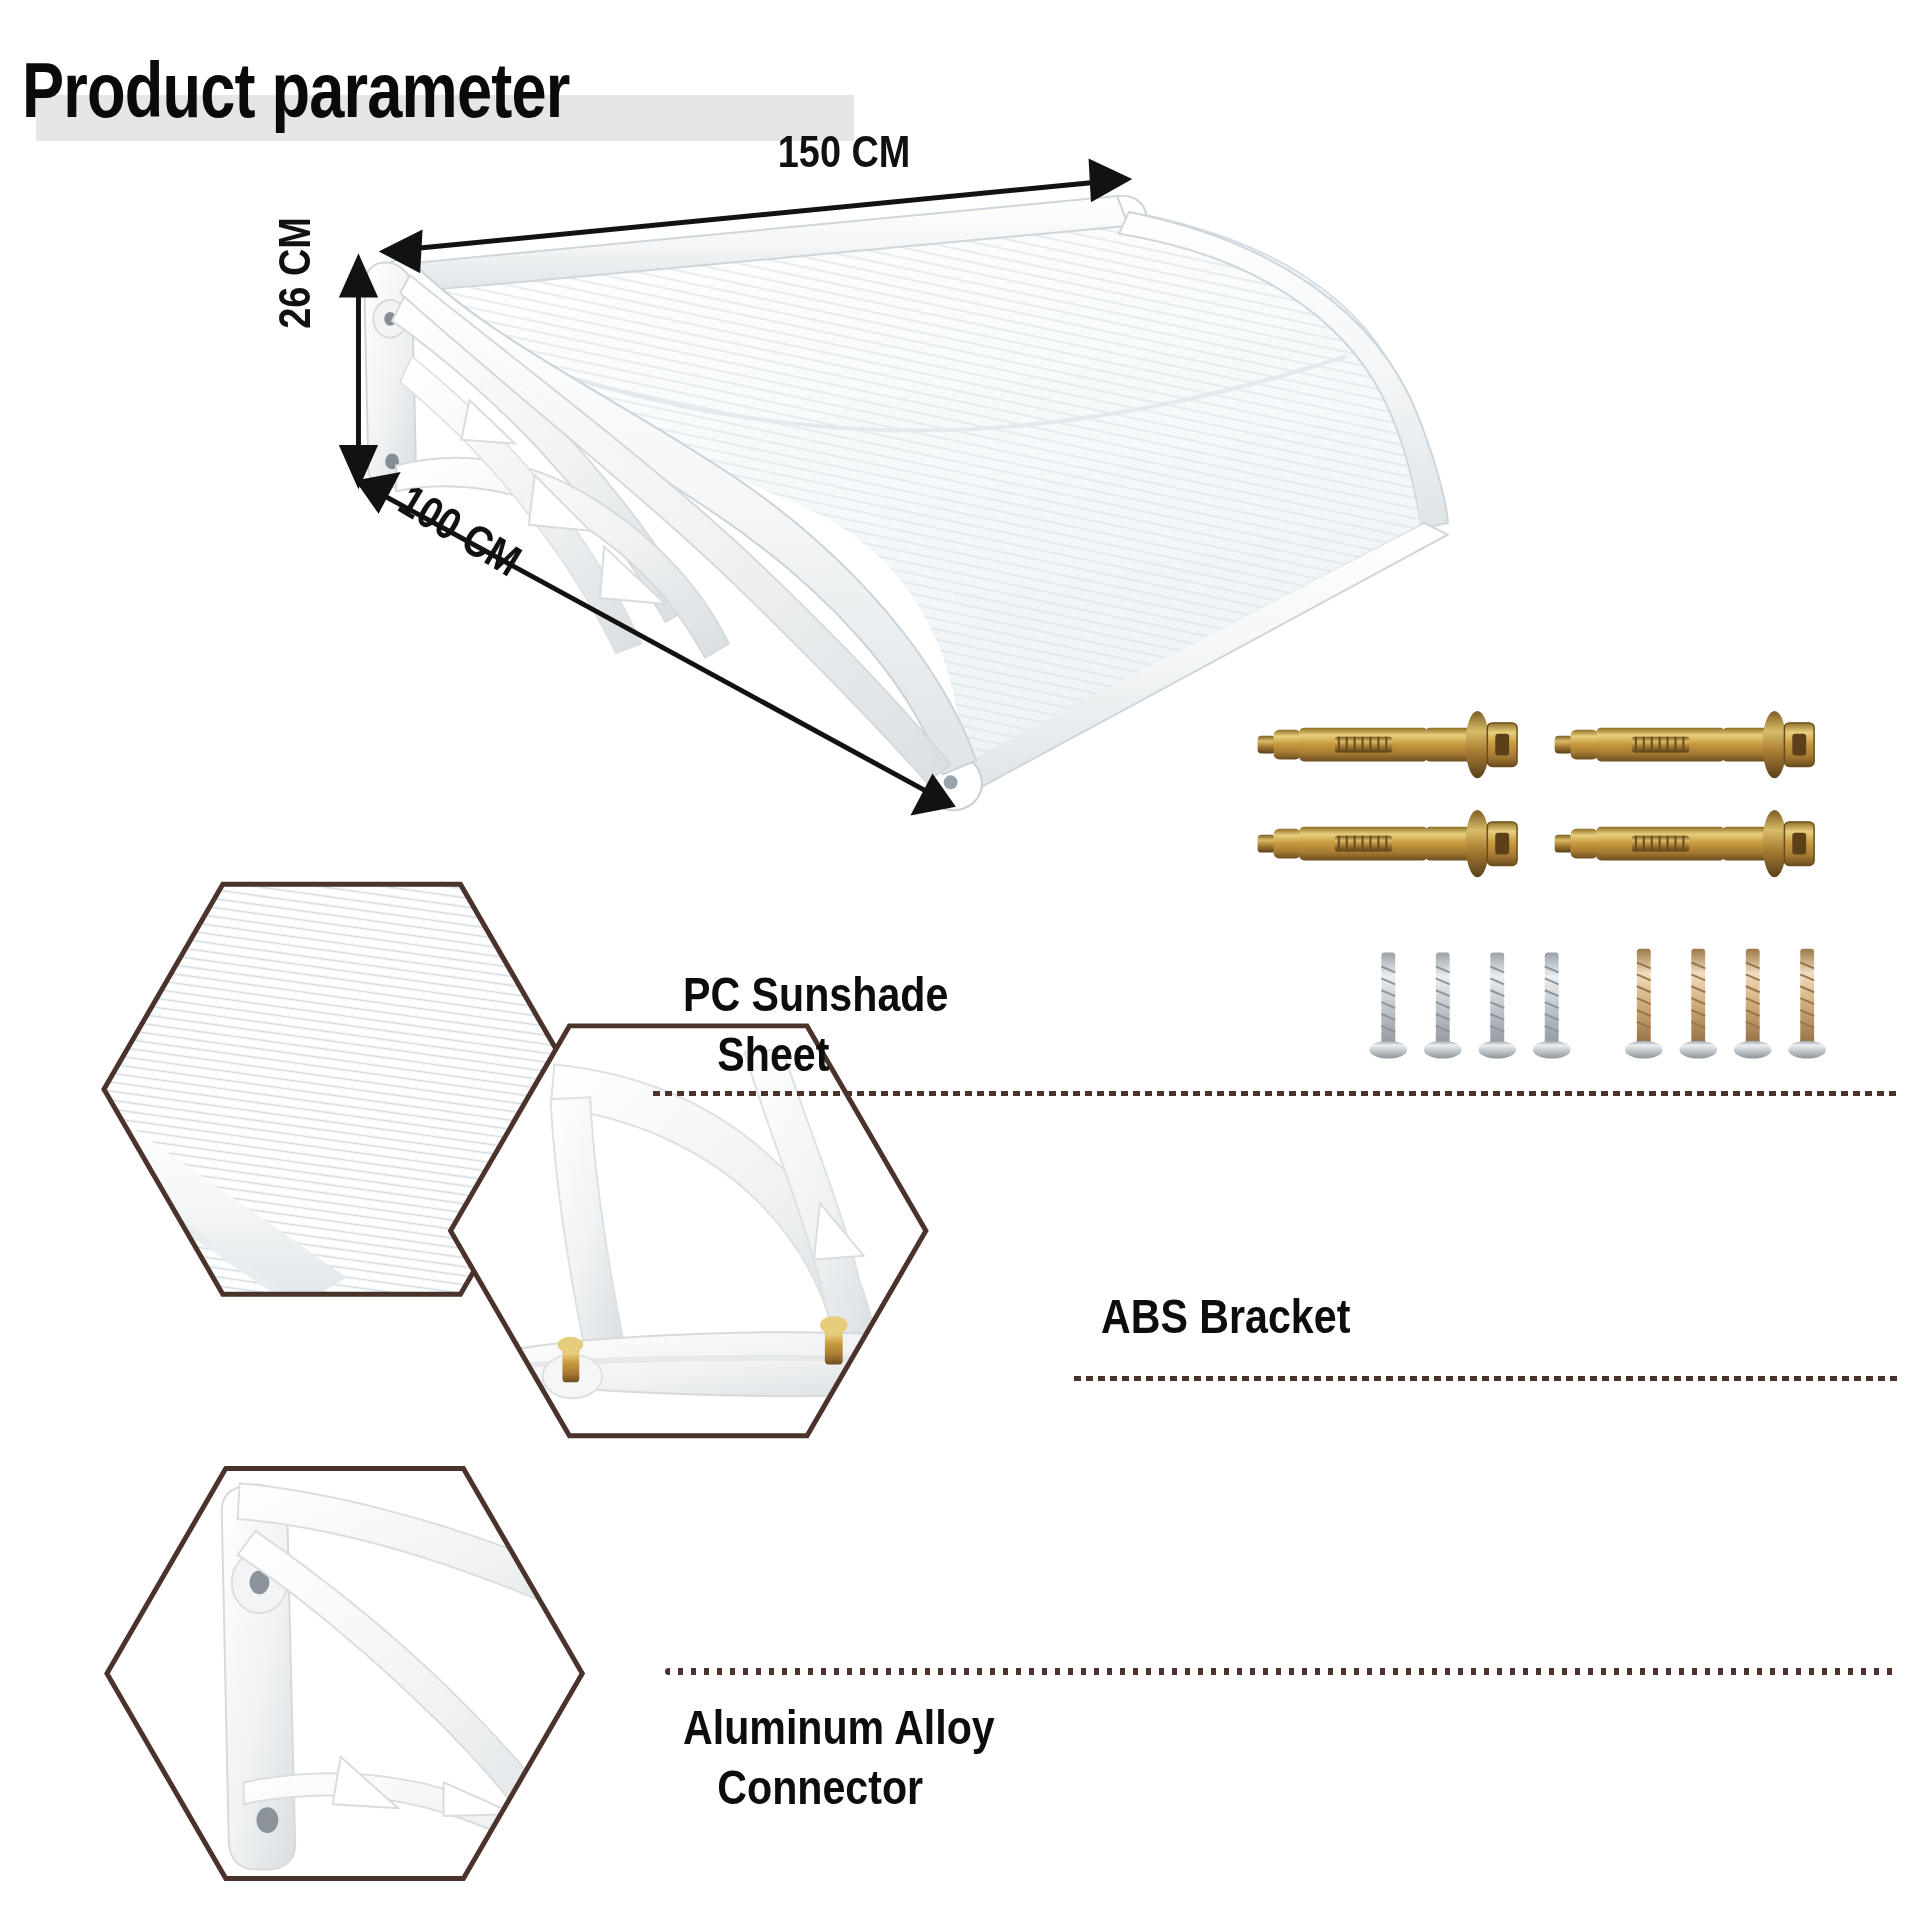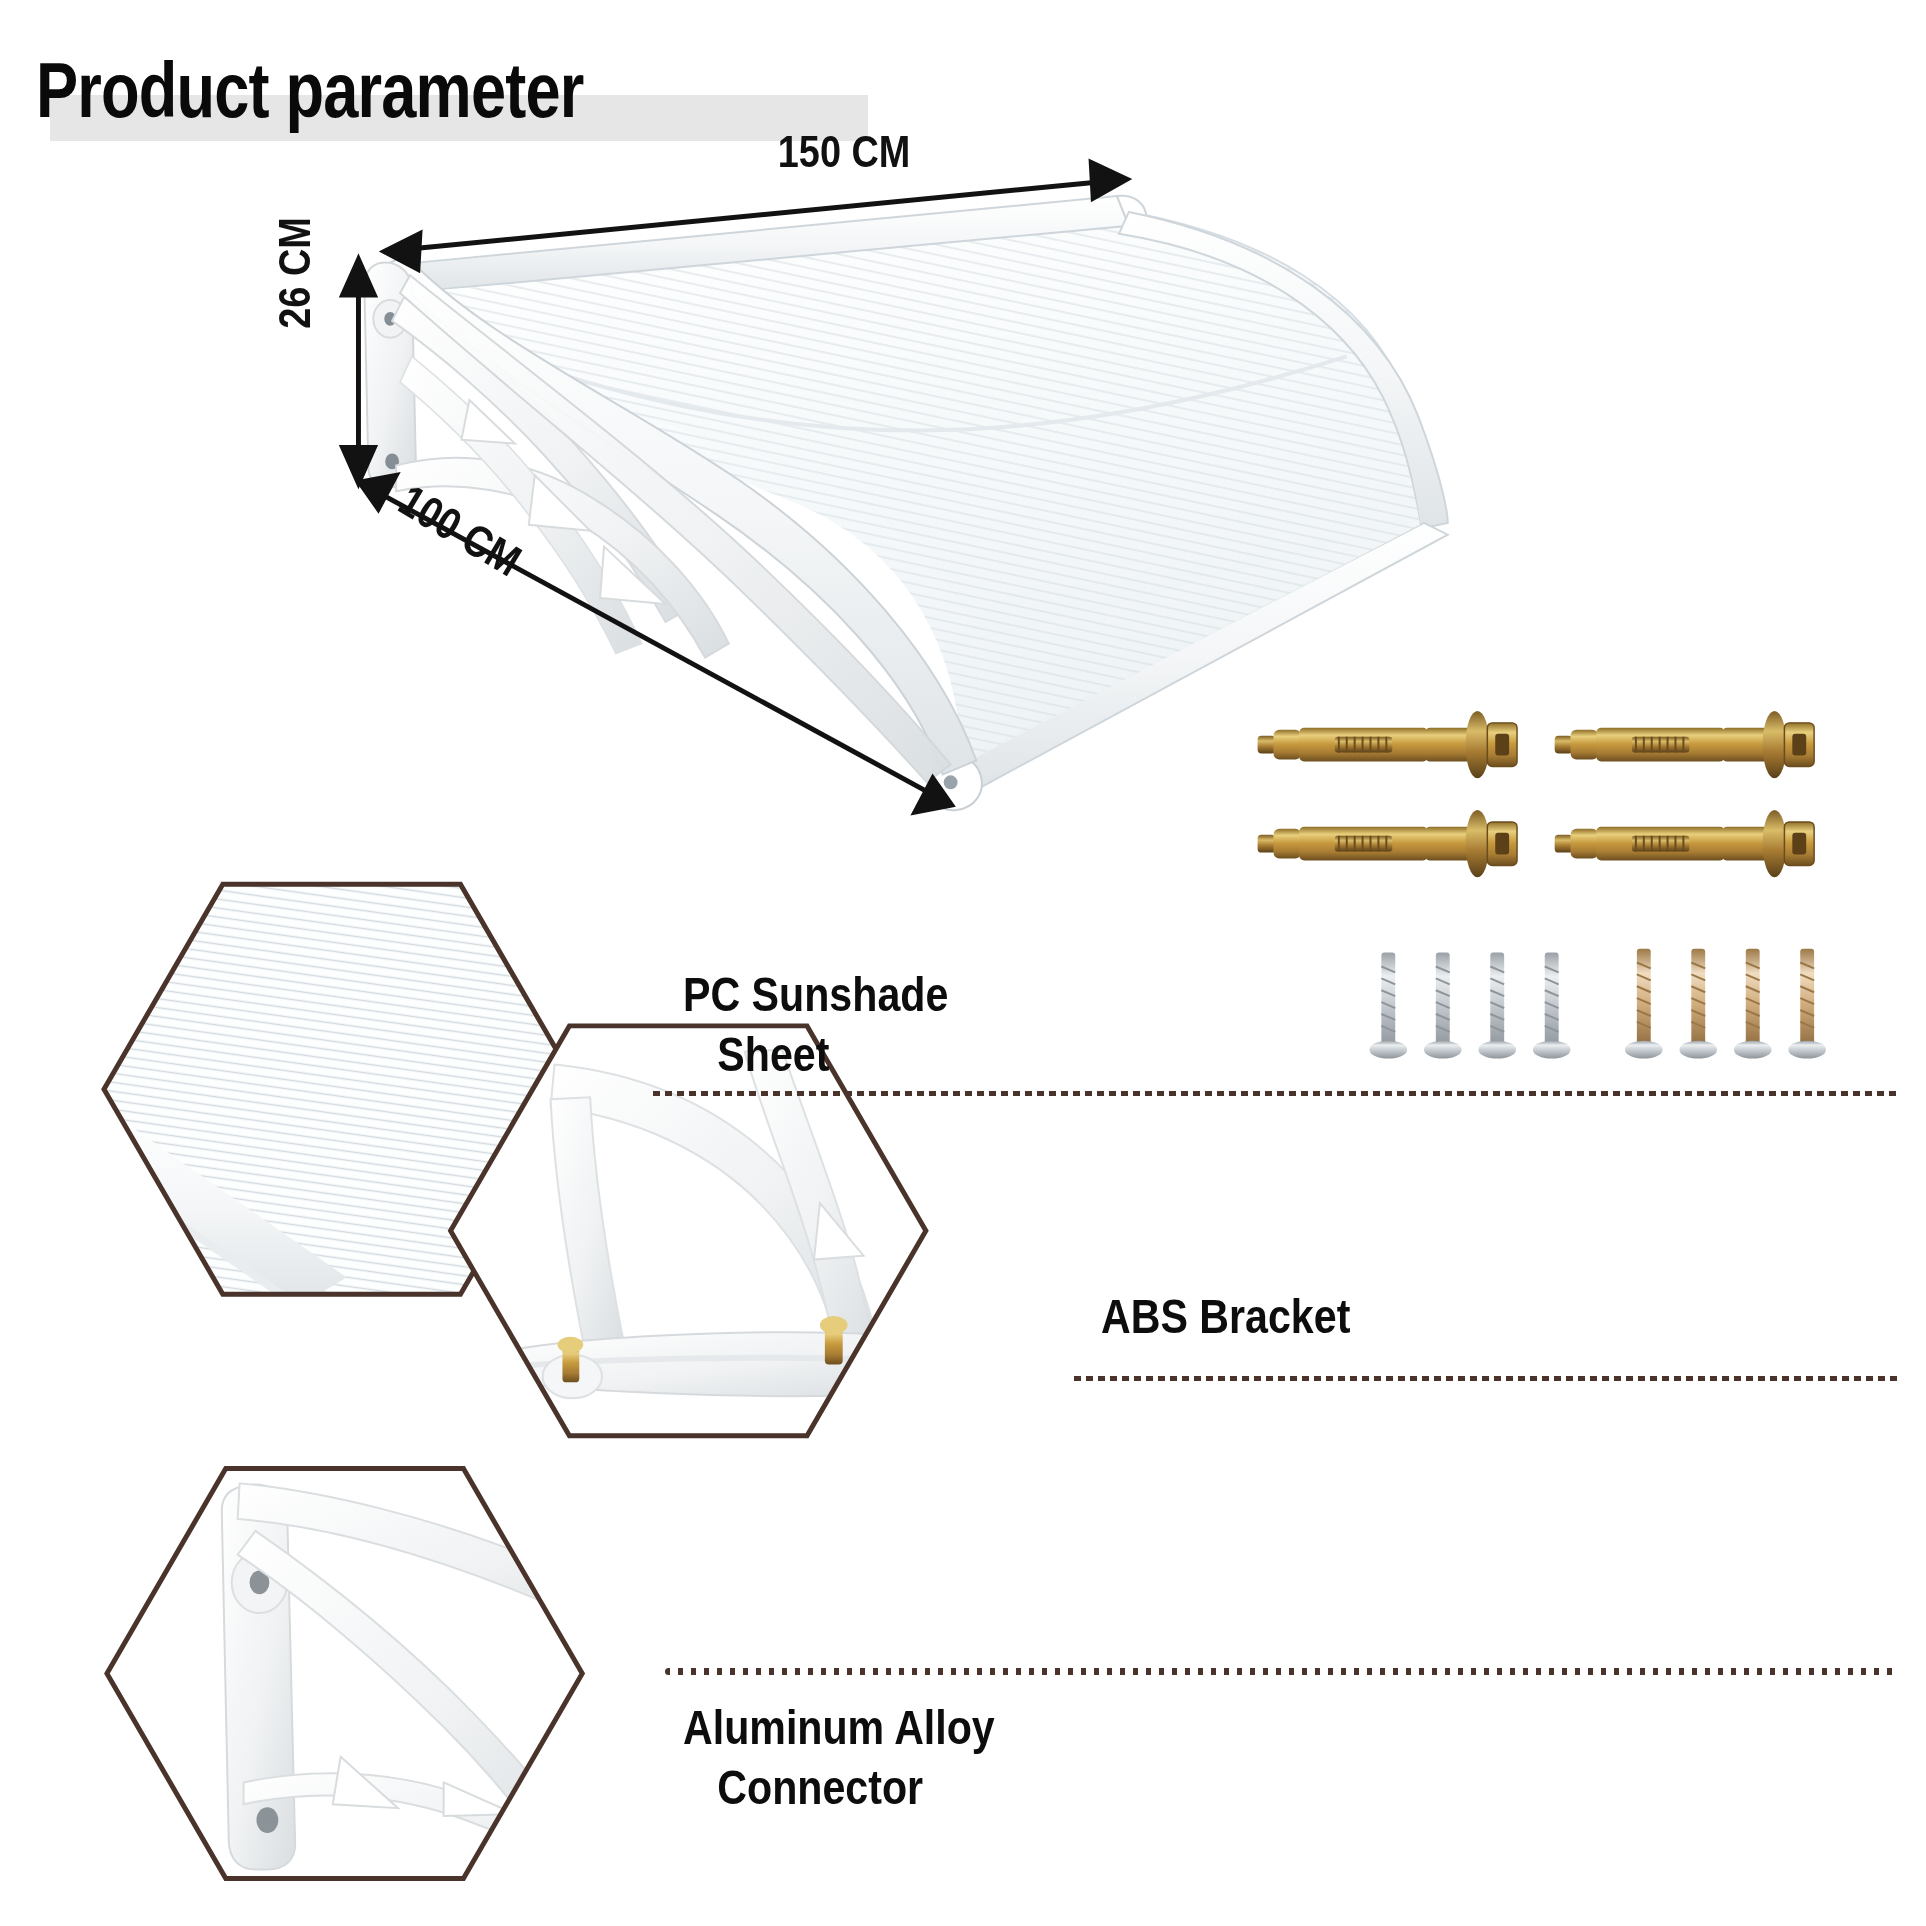--- a/index.html
+++ b/index.html
@@ -4,21 +4,21 @@
 <style>
   html,body{margin:0;padding:0;background:#fff;}
   body{
     width:1927px;height:1927px;position:relative;overflow:hidden;
     font-family:"Liberation Sans","DejaVu Sans",sans-serif;
     background:#ffffff;
   }
   .abs{position:absolute;}
 
   
-  #title-wrap{left:14px;top:28px;width:891px;height:119px;}
+  #title-wrap{left:0;top:28px;width:891px;height:119px;}
   #title-band{
     position:absolute;left:36px;top:67px;width:818px;height:46px;
     background:#e6e6e6;
   }
   #page-title{
     position:absolute;left:22px;top:24px;
     font-size:77px;font-weight:bold;line-height:1;
     color:#0a0a0a;letter-spacing:-1px;
     transform:scaleX(.82);transform-origin:left center;
     white-space:nowrap;

